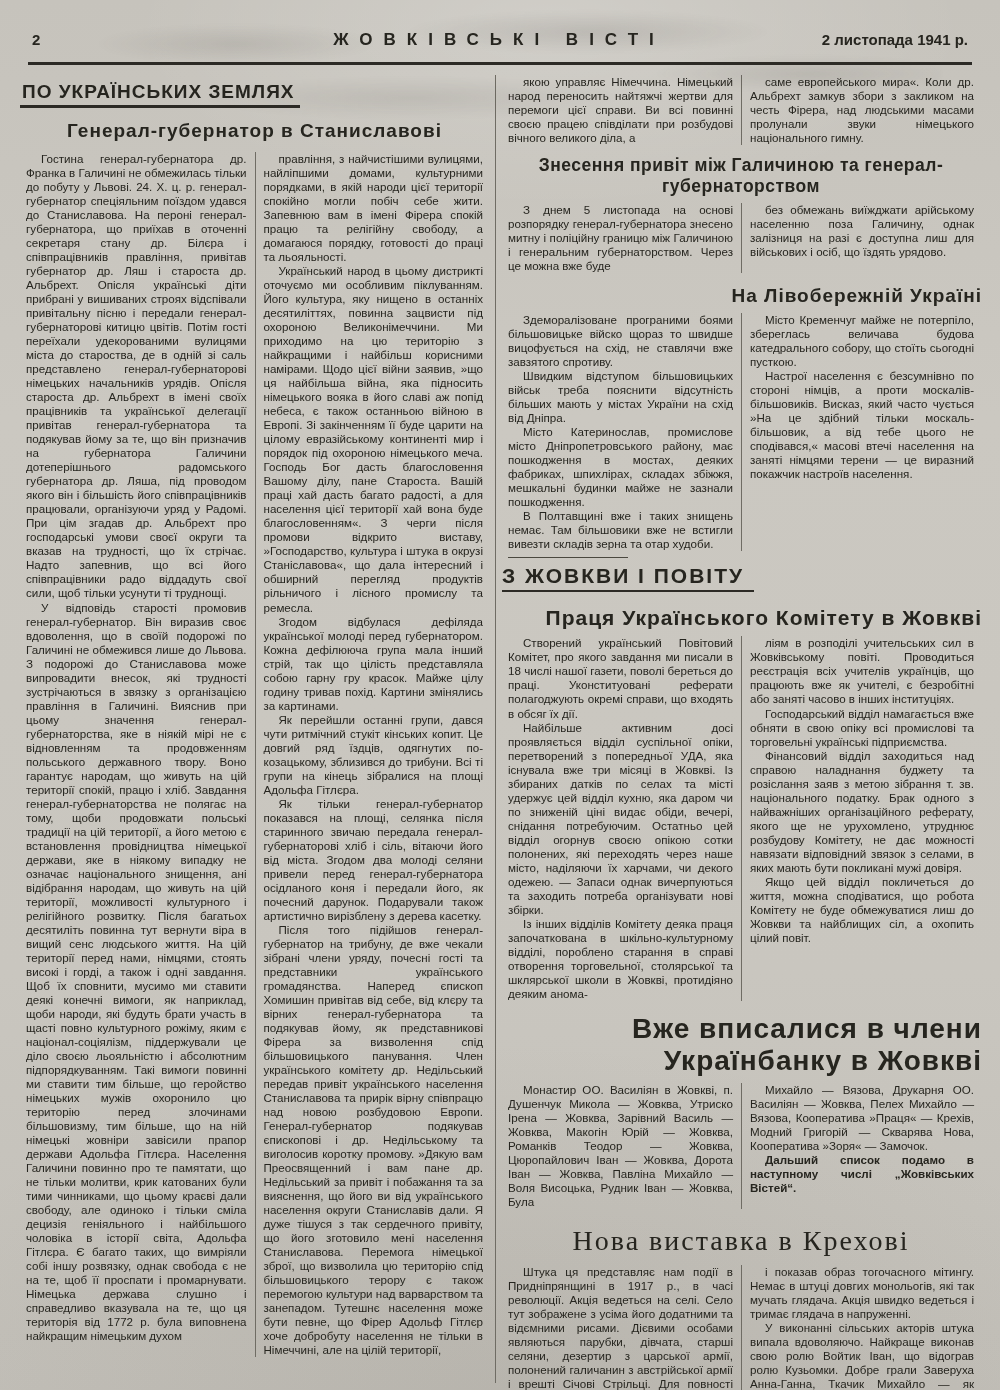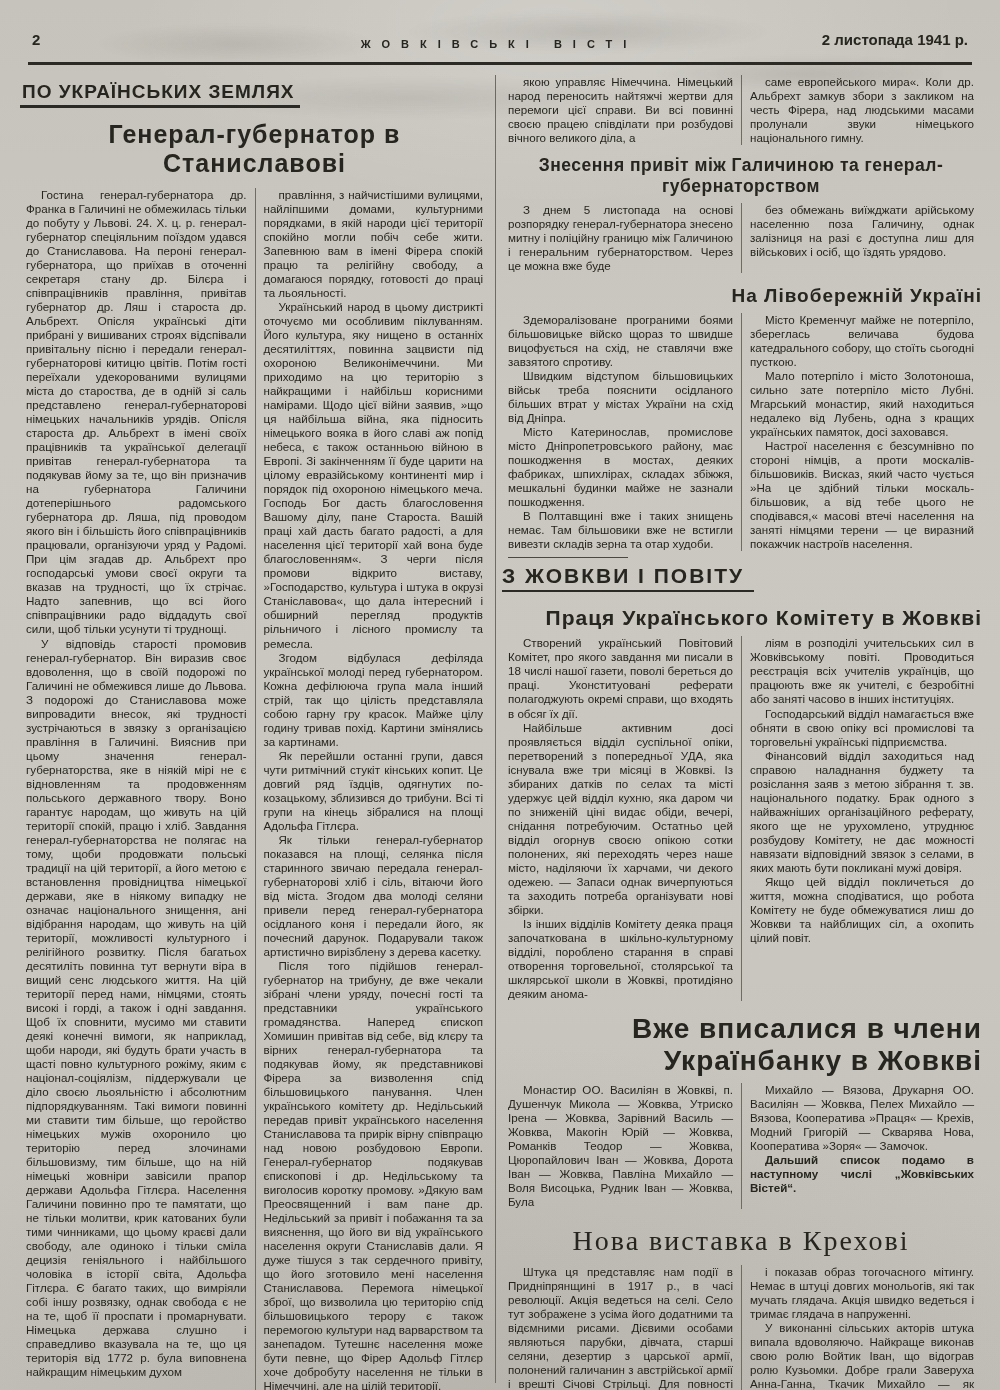--- a/index.html
+++ b/index.html
@@ -24,32 +24,32 @@
       radial-gradient(ellipse 260px 30px at 60% 20%, rgba(70,65,60,.14), transparent 70%),
       radial-gradient(ellipse 220px 26px at 85% 55%, rgba(70,65,60,.12), transparent 70%),
       radial-gradient(ellipse 300px 30px at 40% 75%, rgba(70,65,60,.10), transparent 70%);
     filter:blur(2px);
     pointer-events:none;
   }
   
   .masthead{position:relative;height:62px;padding:0 30px;}
   .masthead .pageno{position:absolute;left:32px;bottom:14px;font-size:15px;font-weight:bold;}
   .masthead .title{position:absolute;left:0;right:2px;bottom:12px;text-align:center;
-    font-size:11px;font-weight:bold;letter-spacing:11px;}
+    font-size:17px;font-weight:bold;letter-spacing:11px;}
   .masthead .date{position:absolute;right:32px;bottom:14px;font-size:15px;font-weight:bold;}
   .mastrule{margin:0 28px;border-top:3px solid #2c2a25;height:2px;}
   
   .content{display:flex;padding:8px 18px 0 18px;box-sizing:border-box;height:1316px;}
   .half-l{width:478px;box-sizing:border-box;padding-right:4px;border-right:1px solid #6f6c64;}
   .half-r{width:486px;box-sizing:border-box;padding-left:4px;}
   .kicker{font-size:19px;font-weight:bold;letter-spacing:1px;
     border-bottom:3px solid #2c2a25;display:inline-block;padding:4px 6px 2px 2px;margin:2px 0 4px 2px;}
   .kicker2{font-size:21px;font-weight:bold;letter-spacing:2px;
     border-bottom:2px solid #2c2a25;display:inline-block;padding:2px 10px 2px 0;margin:2px 0 2px 2px;}
-  .headline-xl{font-size:25px;font-weight:bold;text-align:center;letter-spacing:1px;margin:8px 0 10px 0;}
+  .headline-xl{font-size:19px;font-weight:bold;text-align:center;letter-spacing:1px;margin:8px 0 10px 0;}
   .headline-md{font-size:17.5px;font-weight:bold;text-align:center;letter-spacing:.5px;margin:10px 0 6px 0;}
   .headline-ctr{font-size:19px;font-weight:bold;text-align:right;letter-spacing:1px;margin:12px 0 6px 0;}
   .headline-serif{font-family:"Liberation Serif",serif;font-weight:normal;font-size:28px;
     text-align:center;letter-spacing:2px;margin:16px 0 8px 0;}
   .cols{display:flex;align-items:stretch;}
   .col{width:50%;box-sizing:border-box;padding:0 8px;}
   .col + .col{border-left:1px solid #6f6c64;}
   .body-text{font-size:11.6px;line-height:1.21;text-align:justify;}
   .body-text .para{margin:0;text-indent:15px;}
   .note-bold{font-weight:bold;}
@@ -109,27 +109,26 @@
           </div>
         <div class="col body-text">
             <p class="para">без обмежань виїжджати арійському населенню поза Галичину, однак залізниця на разі є доступна лиш для військових і осіб, що їздять урядово.</p>
           </div>
       </div>
 
       <h2 class="headline-ctr">На Лівобережній Україні</h2>
       <div class="cols">
         <div class="col body-text">
             <p class="para">Здеморалізоване програними боями більшовицьке війско щораз то швидше вицофується на схід, не ставлячи вже завзятого спротиву.</p>
-            <p class="para">Швидким відступом більшовицьких військ треба пояснити осідланого більших втрат у містах України на схід від Дніпра.</p>
+            <p class="para">Швидким відступом більшовицьких військ треба пояснити відсутність більших мають у містах України на схід від Дніпра.</p>
             <p class="para">Місто Катеринослав, промислове місто Дніпропетровського району, має пошкодження в мостах, деяких фабриках, шпихлірах, складах збіжжя, мешкальні будинки майже не зазнали пошкодження.</p>
             <p class="para">В Полтавщині вже і таких знищень немає. Там більшовики вже не встигли вивезти складів зерна та отар худоби.</p>
           </div>
         <div class="col body-text">
             <p class="para">Місто Кременчуг майже не потерпіло, збереглась величава будова катедрального собору, що стоїть сьогодні пусткою.</p>
-            <p class="para">Мало потерпіло і місто Золотоноша, сильно зате потерпіло місто Лубні. Мгарський монастир, який находиться недалеко від Лубень, одна з кращих українських памяток, досі заховався.</p>
             <p class="para">Настрої населення є безсумнівно по стороні німців, а проти москалів-більшовиків. Висказ, який часто чується »На це здібний тільки москаль-більшовик, а від тебе цього не сподівався,« масові втечі населення на заняті німцями терени — це виразний покажчик настроїв населення.</p>
           </div>
       </div>
       <hr class="endrule">
 
       <div>
         <span class="kicker2">З ЖОВКВИ І ПОВІТУ</span>
       </div>
       <h2 class="headline-ctr" style="font-size:21px">Праця Українського Комітету в Жовкві</h2>
       <div class="cols">

